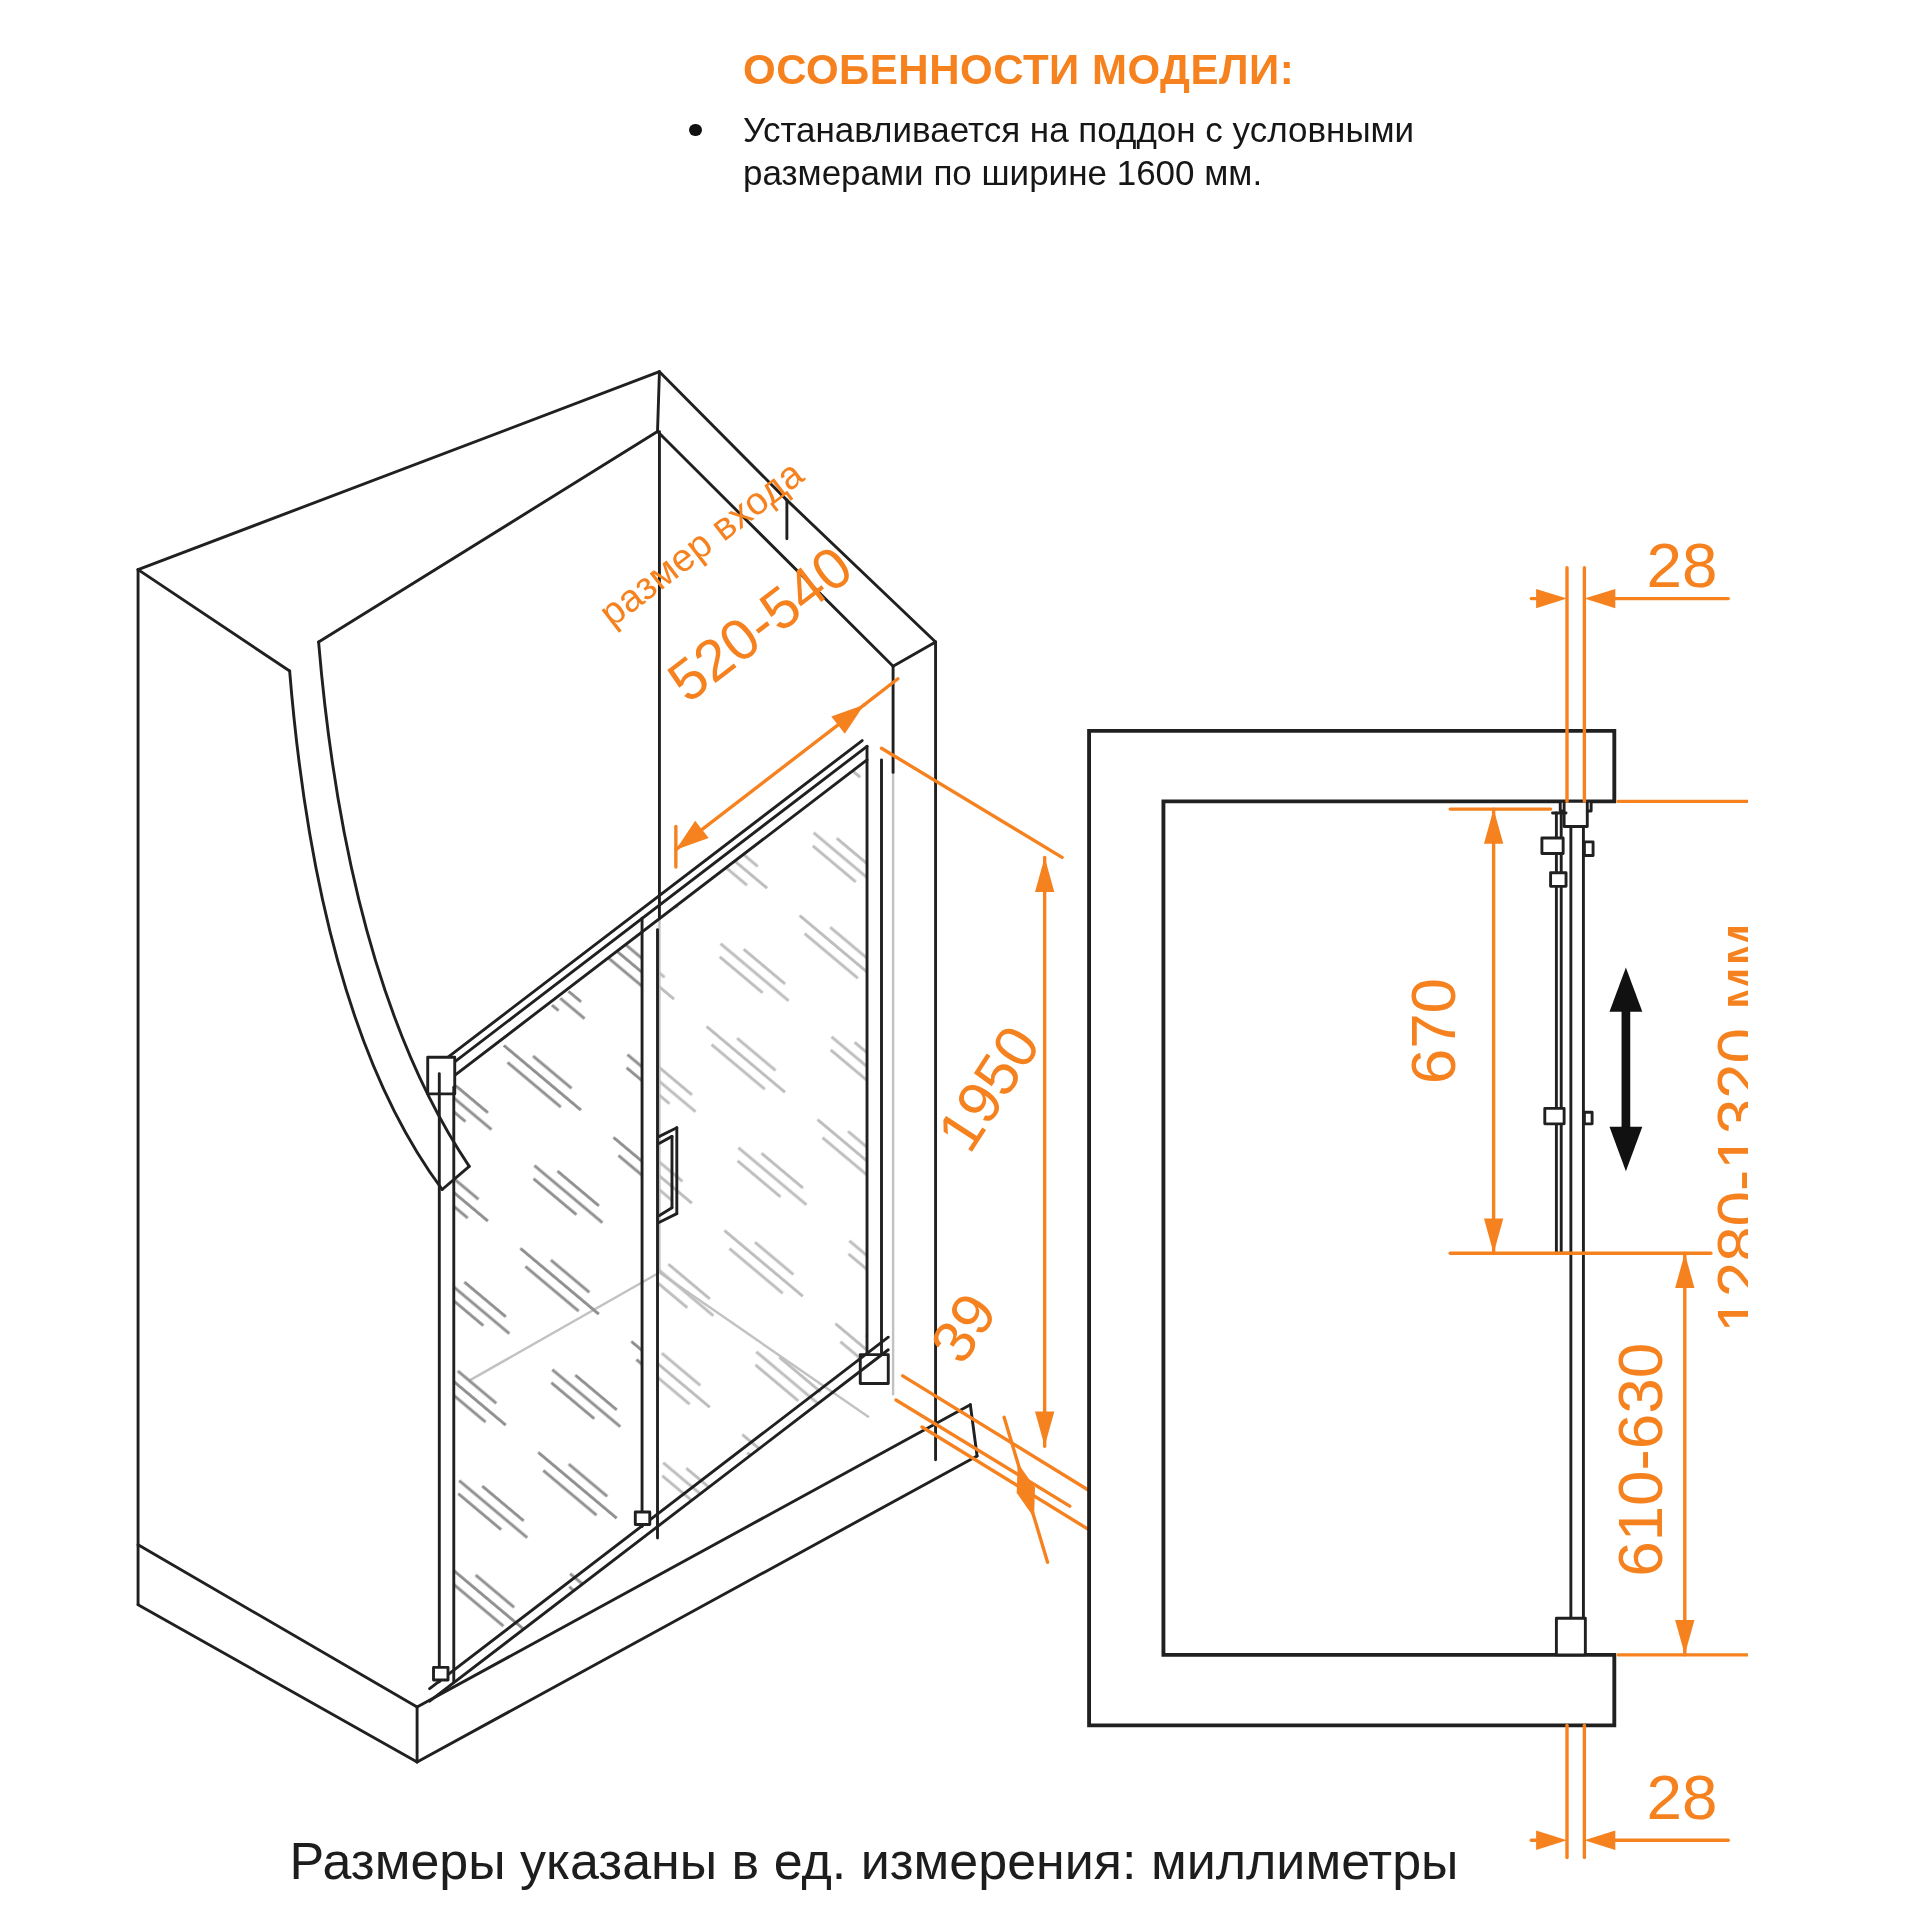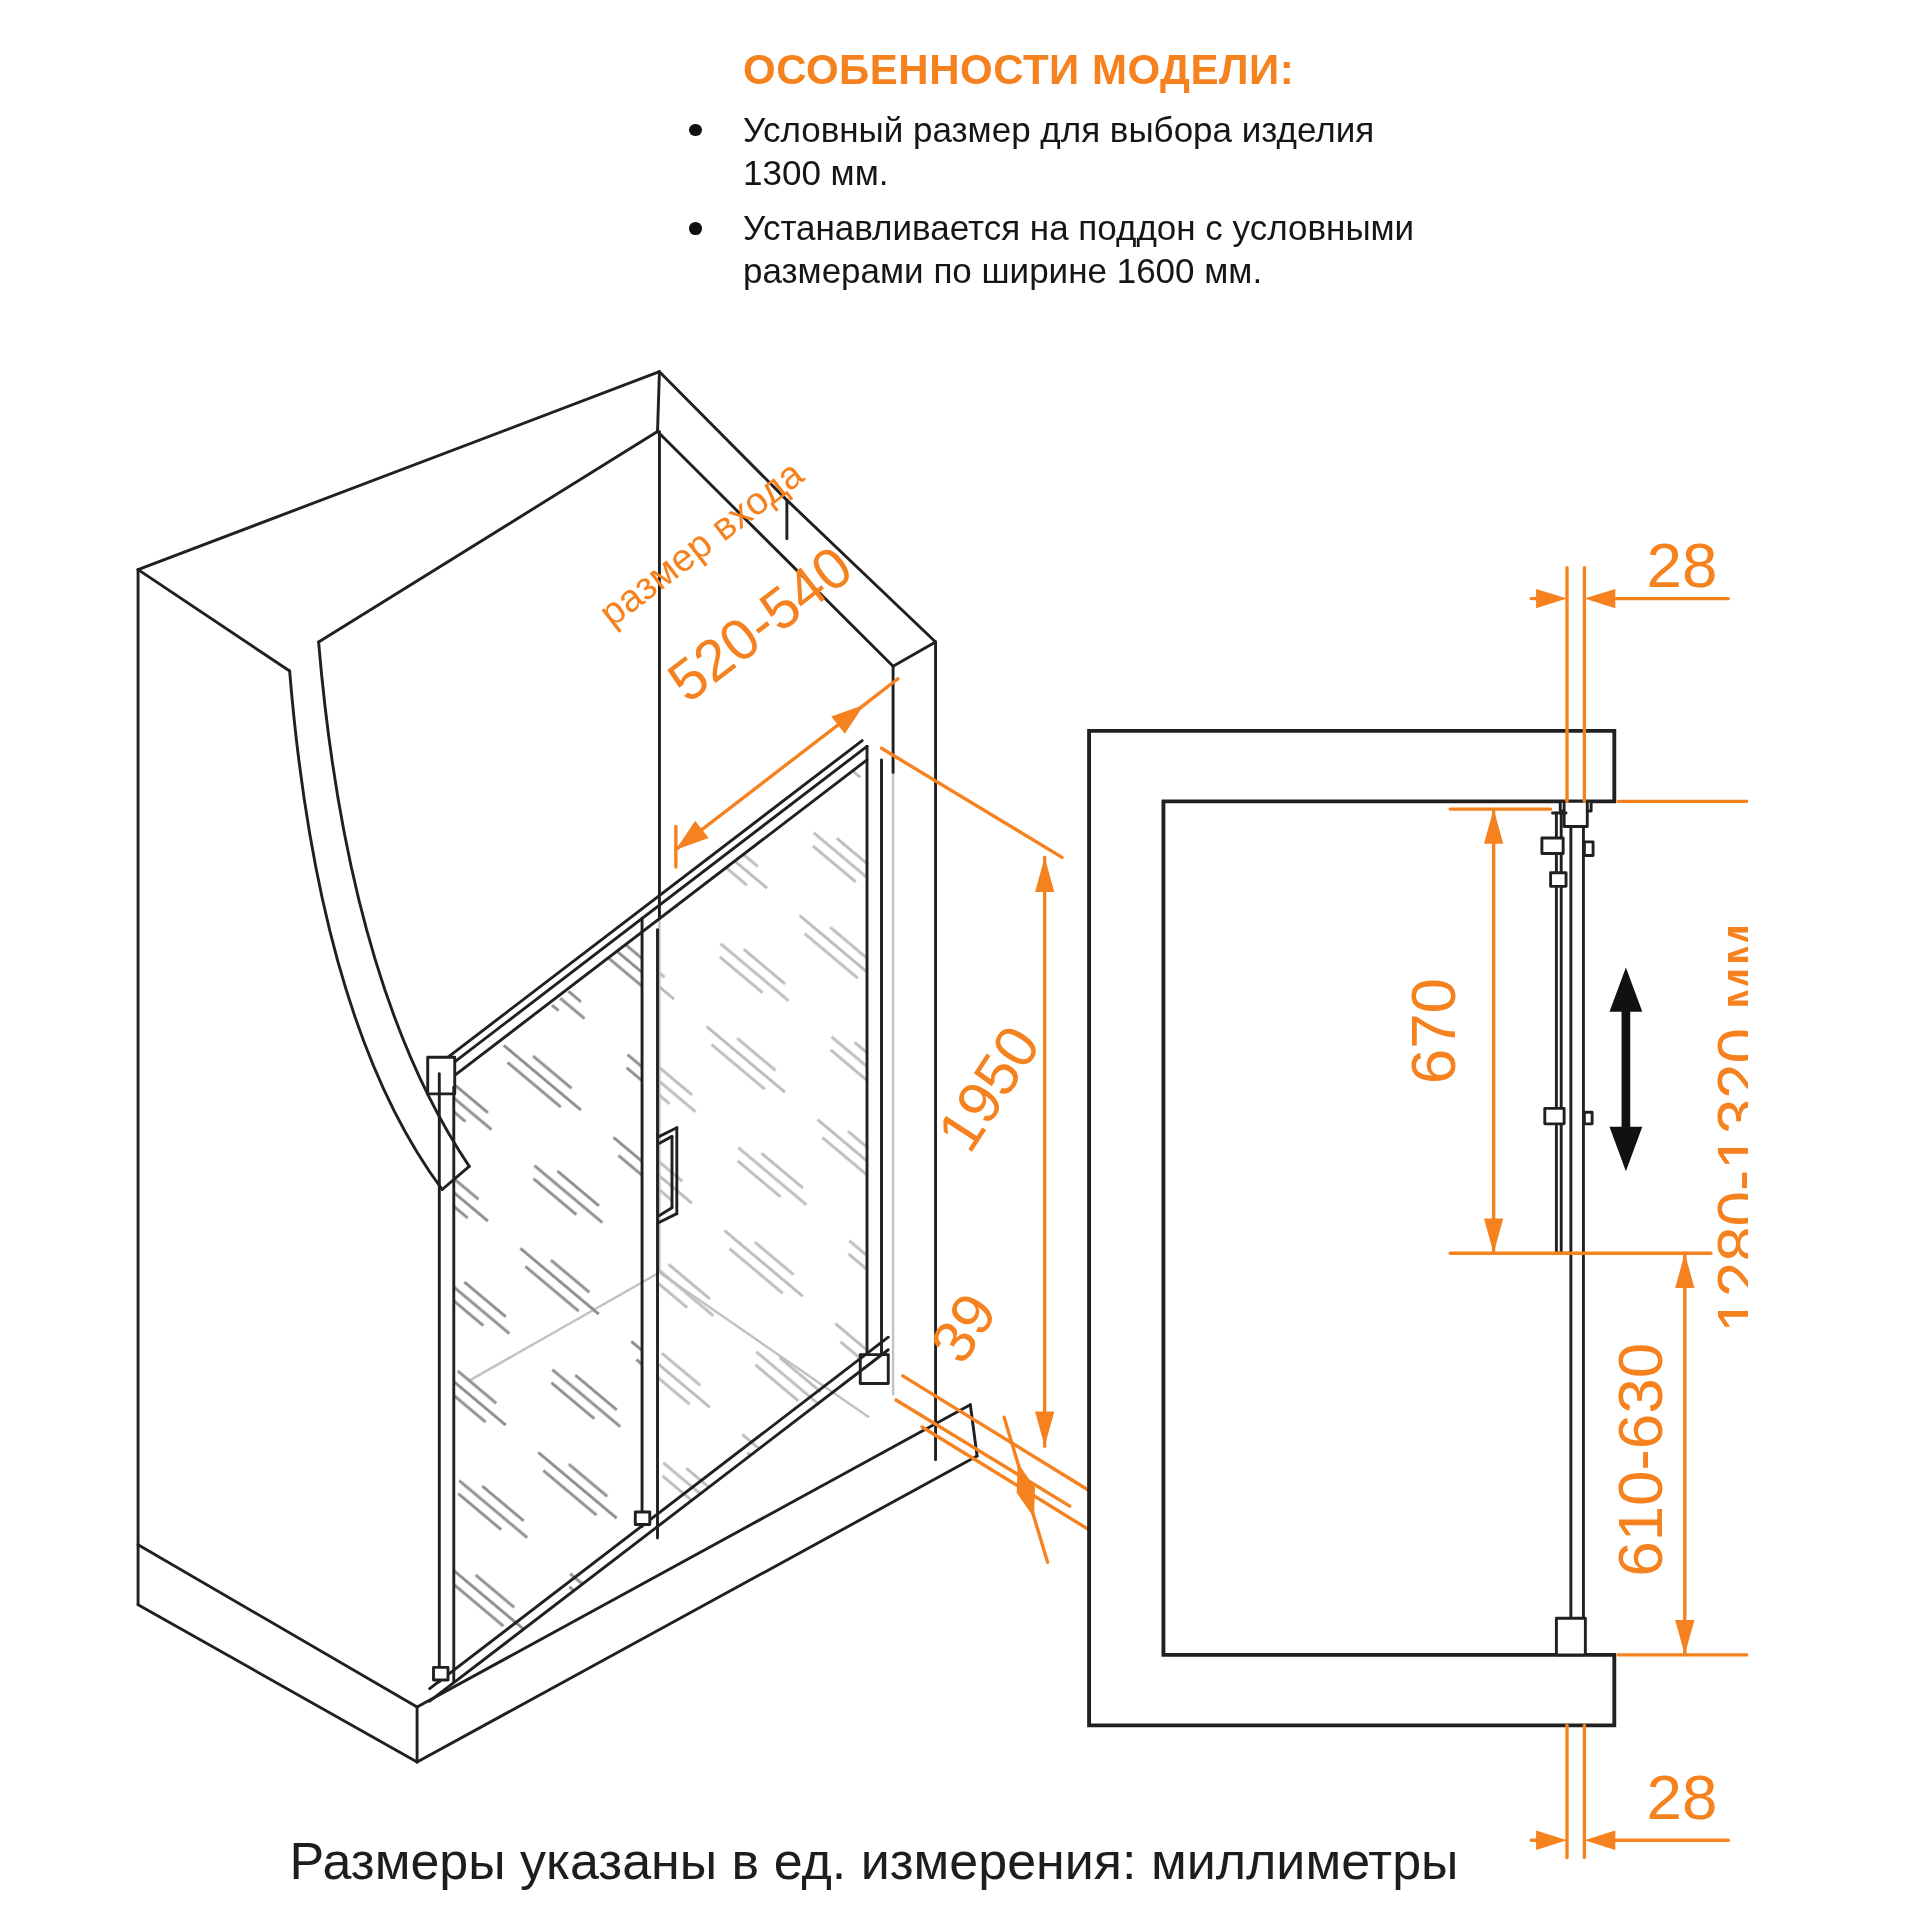--- a/index.html
+++ b/index.html
@@ -20,21 +20,20 @@
   .fnt{stroke:#c2c2c2;fill:none;stroke-width:2.5;}
 </style>
 </head>
 <body>
 
 <div id="page">
 
   <div id="hdr">
     <h1>ОСОБЕННОСТИ МОДЕЛИ:</h1>
     <ul>
-      <li>Условный размер для выбора изделия 1300 мм.</li>
       <li>Устанавливается на поддон с условными размерами по ширине 1600 мм.</li>
     </ul>
   </div>
 
   <svg width="1931" height="1931" viewBox="0 0 2000 2000" style="position:absolute;left:0;top:0;">
     <defs>
       <pattern id="hatchA" width="150" height="150" patternUnits="userSpaceOnUse" patternTransform="rotate(-50)">
         <g stroke="#8f8f8f" stroke-width="3">
           <line x1="20" y1="8" x2="20" y2="66"></line>
           <line x1="31" y1="0" x2="31" y2="92"></line>

